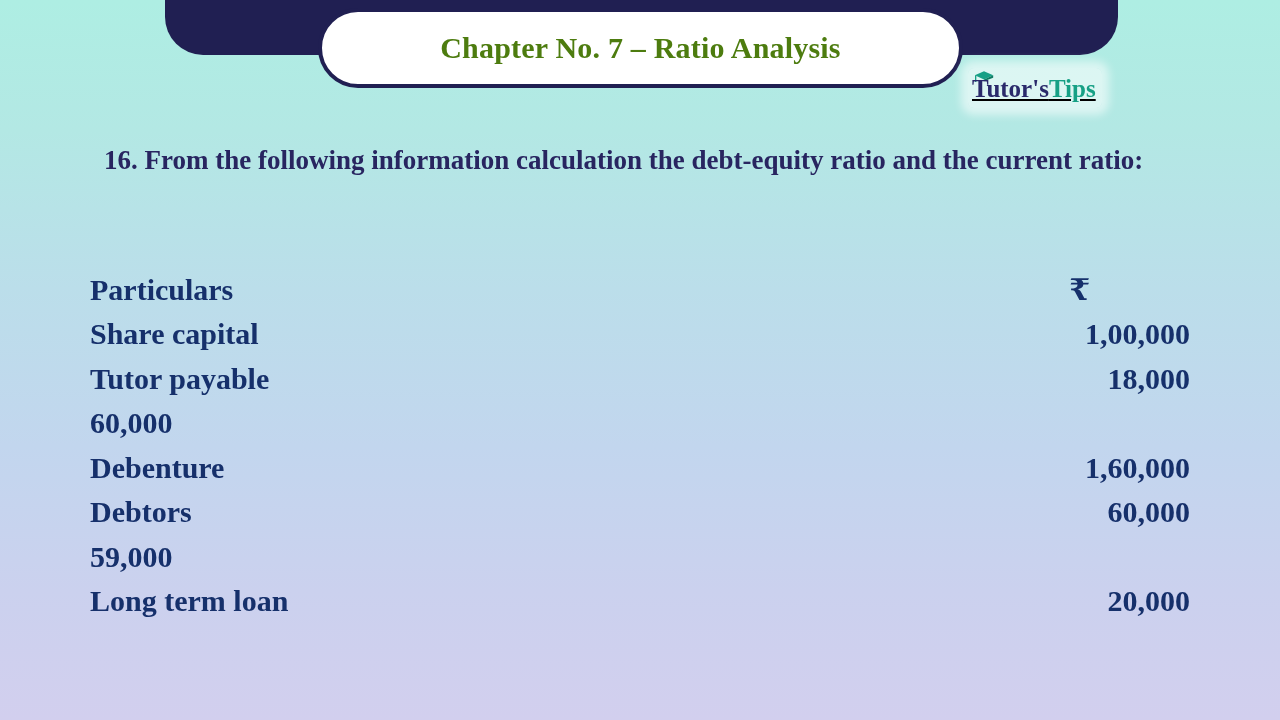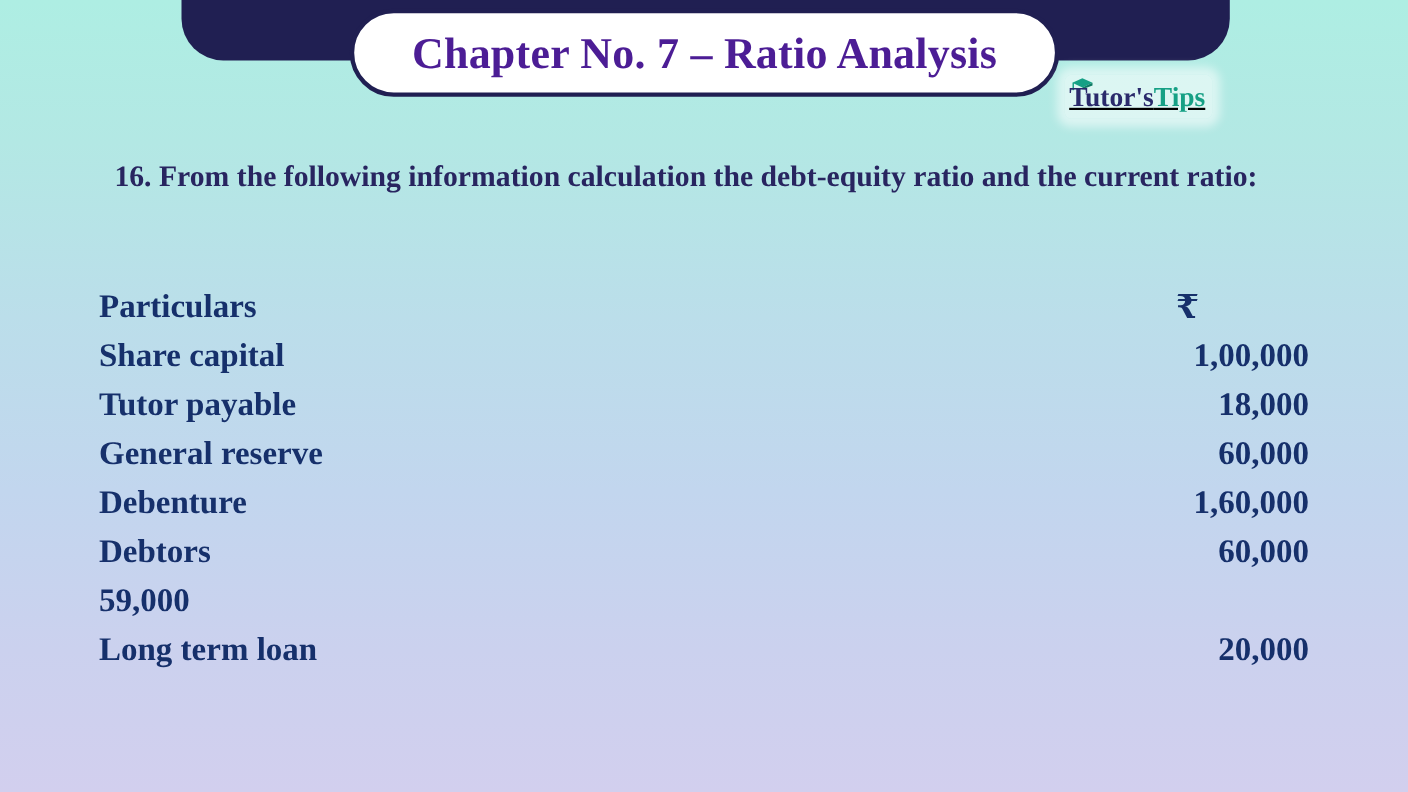--- a/index.html
+++ b/index.html
@@ -42,22 +42,22 @@
     height: 80px;
     box-sizing: border-box;
     background: #ffffff;
     border: 4px solid #201f52;
     border-radius: 42px;
     display: flex;
     align-items: center;
     justify-content: center;
   }
   .title-text {
-    color: #4c1d95;
-    font-size: 40px;
+    color: #4d7c0f;
+    font-size: 30px;
     font-weight: bold;
     letter-spacing: 0.2px;
     white-space: nowrap;
     font-family: "Liberation Serif", "DejaVu Serif", serif;
   }
 
   
   .logo {
     position: absolute;
     top: 68px;
@@ -105,21 +105,21 @@
 
   
   .ledger {
     position: absolute;
     top: 262px;
     left: 90px;
     width: 1100px;
   }
   .ledger-row {
     display: flex;
-    align-items: flex-start;
+    align-items: flex-end;
     justify-content: space-between;
     height: 44.5px;
     color: #16306b;
     font-size: 30px;
     font-weight: bold;
     font-family: "Liberation Serif", "DejaVu Serif", serif;
   }
   .ledger-row.head .cell-label,
   .ledger-row.head .cell-value {
     color: #16306b;
@@ -171,21 +171,20 @@
     <span class="cell-value">1,00,000</span>
   </div>
 
   <div class="ledger-row">
     <span class="cell-label">Tutor payable</span>
     <span class="cell-value">18,000</span>
   </div>
 
 
   <div class="ledger-row">
-    <span class="cell-label">General reserve</span>
     <span class="cell-value">60,000</span>
   </div>
 
   <div class="ledger-row">
     <span class="cell-label">Debenture</span>
     <span class="cell-value">1,60,000</span>
   </div>
 
   <div class="ledger-row">
     <span class="cell-label">Debtors</span>

